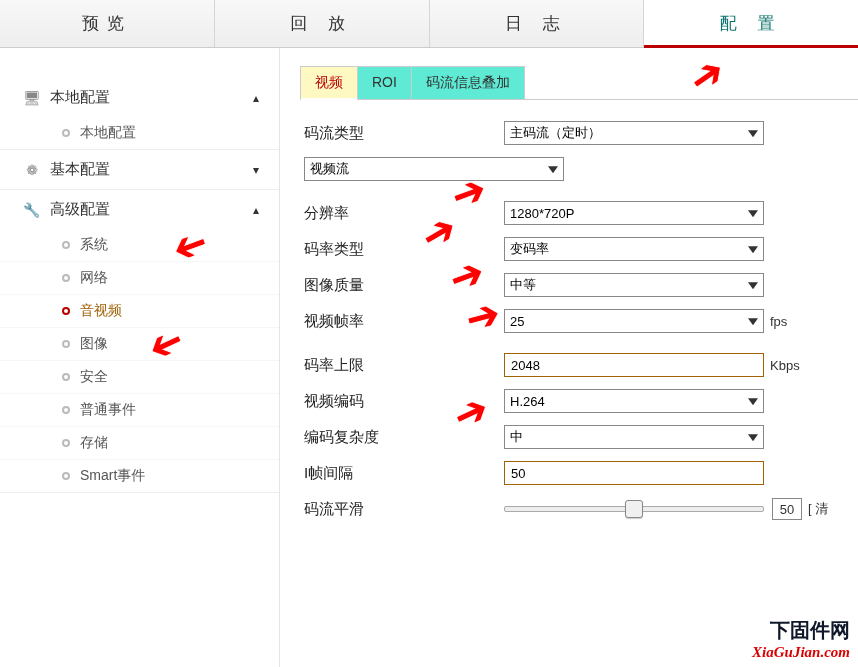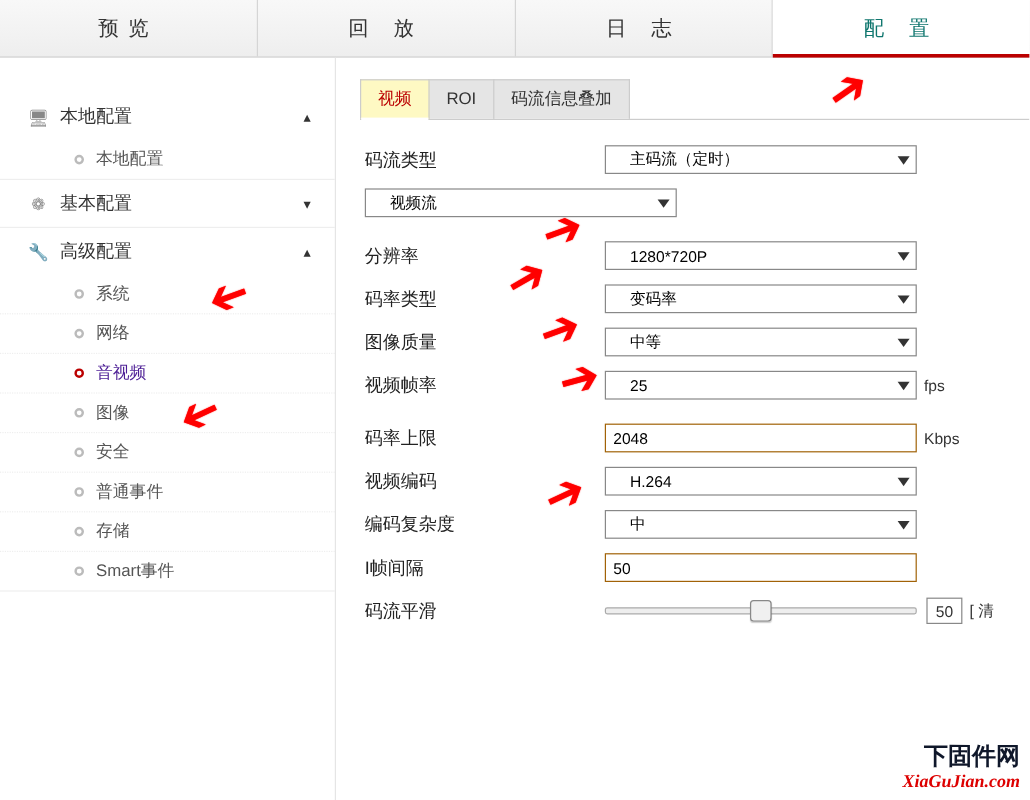--- a/index.html
+++ b/index.html
@@ -19,34 +19,34 @@
 
 
 .side-group { border-bottom: 1px solid #eee; }
 .side-header { display: flex; align-items: center; padding: 10px 20px 10px 24px; font-size: 15px; font-weight: 500; cursor: pointer; }
 .side-header .sh-icon { width: 16px; height: 16px; margin-right: 10px; color: #888; display: inline-flex; align-items: center; justify-content: center; font-size: 14px; }
 .side-header .sh-chev { margin-left: auto; font-size: 12px; color: #333; }
 .side-items { }
 .side-item { display: flex; align-items: center; padding: 7px 20px 7px 62px; font-size: 14px; color: #555; cursor: pointer; border-top: 1px dotted #eee; }
 .side-item:first-child { border-top: none; }
 .side-item .si-bullet { width: 8px; height: 8px; border: 2px solid #bbb; border-radius: 50%; margin-right: 10px; }
-.side-item.active { color: #4c1d95; }
+.side-item.active { color: #a16207; }
 .side-item.active .si-bullet { border-color: #b00; }
 
 
 .sub-tabs { display: flex; border-bottom: 1px solid #ccc; margin-bottom: 20px; }
-.sub-tab { padding: 7px 14px; border: 1px solid #ccc; border-bottom: none; margin-right: -1px; background: #e5e5e5; cursor: pointer; font-size: 14px; }
+.sub-tab { padding: 7px 14px; border: 1px solid #ccc; border-bottom: none; margin-right: -1px; background: #5eead4; cursor: pointer; font-size: 14px; }
 .sub-tab.active { background: #fef9c3; color: #b00; position: relative; }
 .sub-tab.active::after { content: ""; position: absolute; left: 0; right: 0; bottom: -1px; height: 2px; background: #fff; }
 
 
 .form-area { padding-left: 4px; }
 .form-row { display: flex; align-items: center; margin-bottom: 10px; height: 26px; }
 .form-label { width: 200px; font-size: 15px; color: #222; }
-.form-select { width: 260px; height: 24px; border: 1px solid #888; background: #fff; padding: 0 20px 0 20px; font-size: 13px; appearance: none; -webkit-appearance: none; position: relative; }
+.form-select { width: 260px; height: 24px; border: 1px solid #888; background: #fff; padding: 0 20px 0 5px; font-size: 13px; appearance: none; -webkit-appearance: none; position: relative; }
 .sel-wrap { position: relative; width: 260px; display: inline-block; }
 .sel-wrap::after { content: ""; position: absolute; right: 6px; top: 50%; transform: translateY(-40%); border-left: 5px solid transparent; border-right: 5px solid transparent; border-top: 7px solid #333; pointer-events: none; }
 .form-input { width: 260px; height: 24px; border: 1px solid #a16207; padding: 0 6px; font-size: 13px; }
 .unit { margin-left: 6px; font-size: 13px; }
 
 
 .slider-wrap { display: flex; align-items: center; }
 .slider-track { width: 260px; height: 6px; background: #eee; border: 1px solid #aaa; border-radius: 2px; position: relative; }
 .slider-thumb { position: absolute; top: 50%; transform: translate(-50%, -50%); width: 18px; height: 18px; background: #f0f0f0; border: 1px solid #888; border-radius: 3px; box-shadow: 0 1px 1px rgba(0,0,0,0.2); }
 .slider-val { width: 30px; height: 22px; border: 1px solid #888; margin-left: 8px; text-align: center; font-size: 13px; line-height: 22px; }

